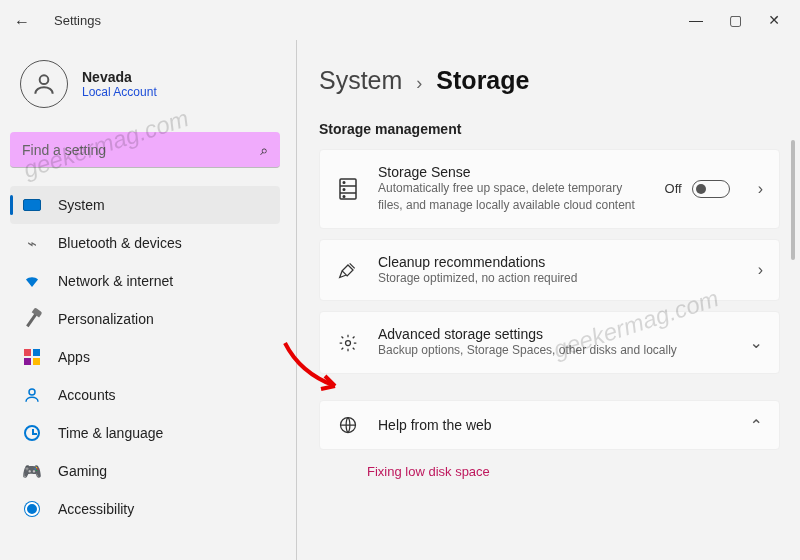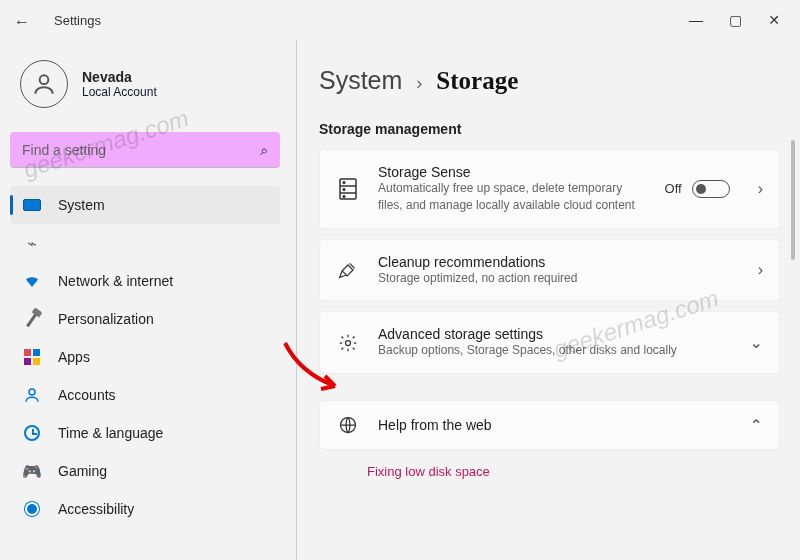--- a/index.html
+++ b/index.html
@@ -8,21 +8,21 @@
   .titlebar .back { width: 28px; text-align: center; font-size: 16px; color: #333; }
   .titlebar .title { font-size: 13px; color: #333; margin-left: 18px; }
   .winbtns { margin-left: auto; display: flex; gap: 26px; padding-right: 12px; }
   .winbtns span { font-size: 14px; color: #333; }
   .content { display: flex; height: calc(100% - 40px); }
   .sidebar { width: 290px; padding: 10px 10px 0 10px; display: flex; flex-direction: column; }
   .user { display: flex; align-items: center; gap: 14px; padding: 10px; margin-bottom: 14px; }
   .avatar { width: 48px; height: 48px; border: 1.5px solid #555; border-radius: 50%; display: flex; align-items: center; justify-content: center; }
   .avatar svg { width: 26px; height: 26px; stroke: #555; fill: none; stroke-width: 1.8; }
   .user-name { font-size: 14px; font-weight: 600; color: #222; }
-  .user-sub { font-size: 12px; color: #0f172a; }
+  .user-sub { font-size: 12px; color: #1d4ed8; }
   .search { position: relative; margin-bottom: 18px; }
   .search input { width: 100%; height: 36px; border: none; border-bottom: 1px solid #bbb; background: #f0abfc; border-radius: 4px; padding: 0 40px 0 12px; font-size: 14px; color: #333; }
   .search input::placeholder { color: #666; }
   .search .sicon { position: absolute; right: 12px; top: 50%; transform: translateY(-50%); font-size: 14px; color: #333; }
   .nav { display: flex; flex-direction: column; gap: 0; }
   .nav-item { display: flex; align-items: center; height: 38px; padding: 0 10px; border-radius: 4px; position: relative; }
   .nav-item.selected { background: #e9e9e9; }
   .nav-item.selected::before { content: ""; position: absolute; left: 0; top: 9px; bottom: 9px; width: 3px; background: #0067c0; border-radius: 2px; }
   .nav-icon { width: 24px; height: 20px; display: flex; align-items: center; justify-content: center; margin-right: 14px; }
   .nav-label { font-size: 14px; color: #222; }
@@ -36,21 +36,21 @@
   .icon-time { width: 16px; height: 16px; border: 2px solid #0078d4; border-radius: 50%; position: relative; }
   .icon-time::before { content:""; position:absolute; top:2px; left:6px; width:2px; height:5px; background:#0078d4; }
   .icon-time::after { content:""; position:absolute; top:6px; left:6px; width:5px; height:2px; background:#0078d4; }
   .icon-game { color:#888; font-size:16px; }
   .icon-acc2 { width:14px; height:14px; background:#0078d4; border-radius:50%; border:2px solid #fff; box-shadow: 0 0 0 1px #0078d4; }
   .sep { width: 1px; background: #ccc; margin: 0 6px; align-self: stretch; }
   .main { flex: 1; padding: 16px 20px 0 16px; overflow: hidden; position: relative; }
   .breadcrumb { display: flex; align-items: baseline; gap: 14px; margin-bottom: 26px; margin-top: 10px; }
   .bc-parent { font-size: 25px; color: #444; font-weight: 500; }
   .bc-arrow { font-size: 18px; color: #666; }
-  .bc-current { font-size: 25px; font-weight: 600; color: #111; font-family: Liberation Serif, serif; }
+  .bc-current { font-size: 25px; font-weight: 600; color: #111; }
   .section-title { font-size: 14px; font-weight: 600; color: #222; margin-bottom: 12px; }
   .card { background: #fbfbfb; border: 1px solid #eee; border-radius: 4px; padding: 14px 16px; margin-bottom: 10px; display: flex; align-items: center; gap: 18px; }
   .card-icon { width: 24px; display: flex; justify-content: center; color: #333; }
   .card-body { flex: 1; }
   .card-title { font-size: 14px; color: #222; }
   .card-sub { font-size: 12px; color: #666; line-height: 1.4; max-width: 280px; }
   .toggle-wrap { display: flex; align-items: center; gap: 10px; }
   .toggle-label { font-size: 13px; color: #333; }
   .toggle { width: 38px; height: 18px; border: 1px solid #555; border-radius: 10px; position: relative; background: #fbfbfb; }
   .toggle::after { content:""; position:absolute; left:3px; top:3px; width:10px; height:10px; background:#555; border-radius:50%; }
@@ -97,20 +97,21 @@
     </div>
     <div class="nav">
       <div class="nav-item selected">
         <span class="nav-icon">
             <span class="icon-system"></span>
           </span>
         <span class="nav-label">System</span>
       </div>
       <div class="nav-item">
         <span class="nav-icon icon-bt">⌁</span>
+        <span class="nav-label">Bluetooth &amp; devices</span>
       </div>
       <div class="nav-item">
         <span class="nav-icon">
             <svg width="18" height="18" viewBox="0 0 24 24">
               <path fill="#0078d4" d="M12 20l8-10c-4-4-12-4-16 0l8 10z"></path>
             </svg>
           </span>
         <span class="nav-label">Network &amp; internet</span>
       </div>
       <div class="nav-item">

